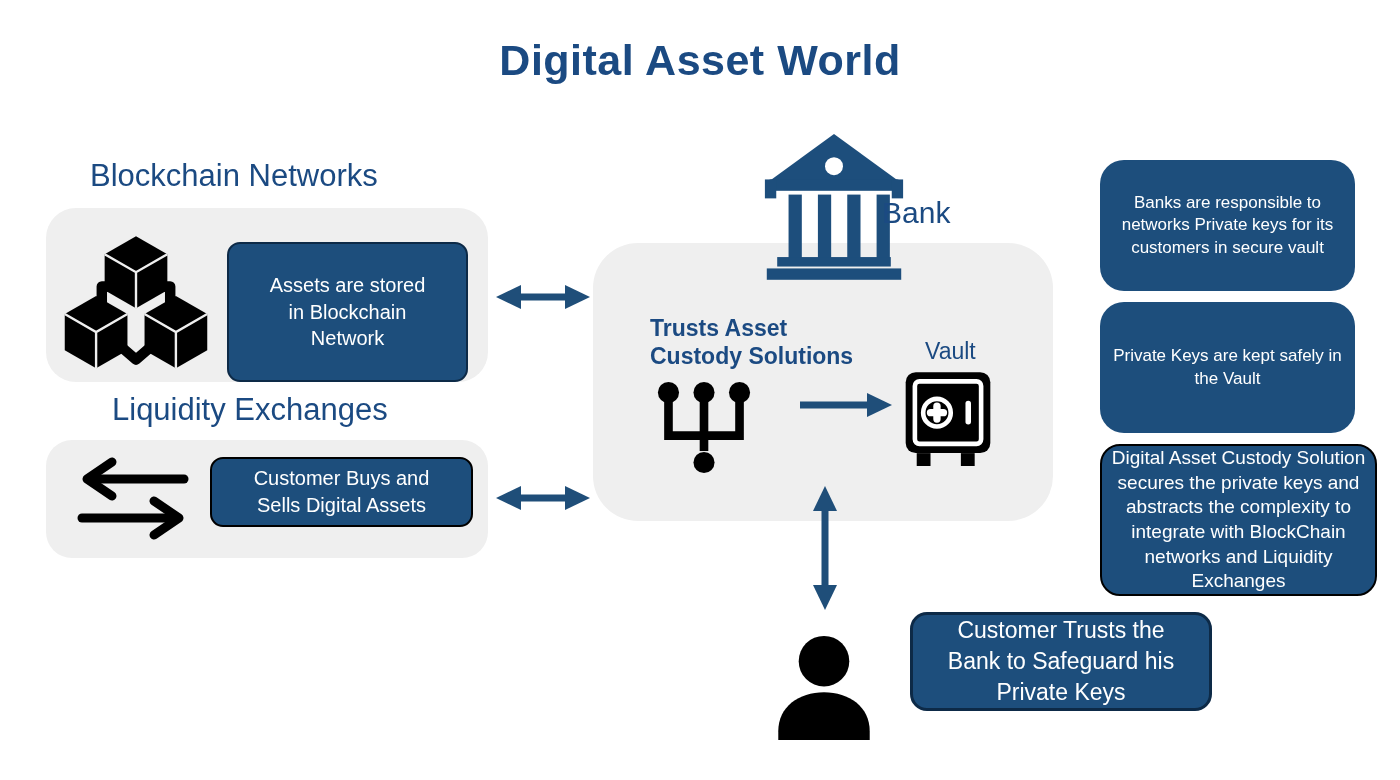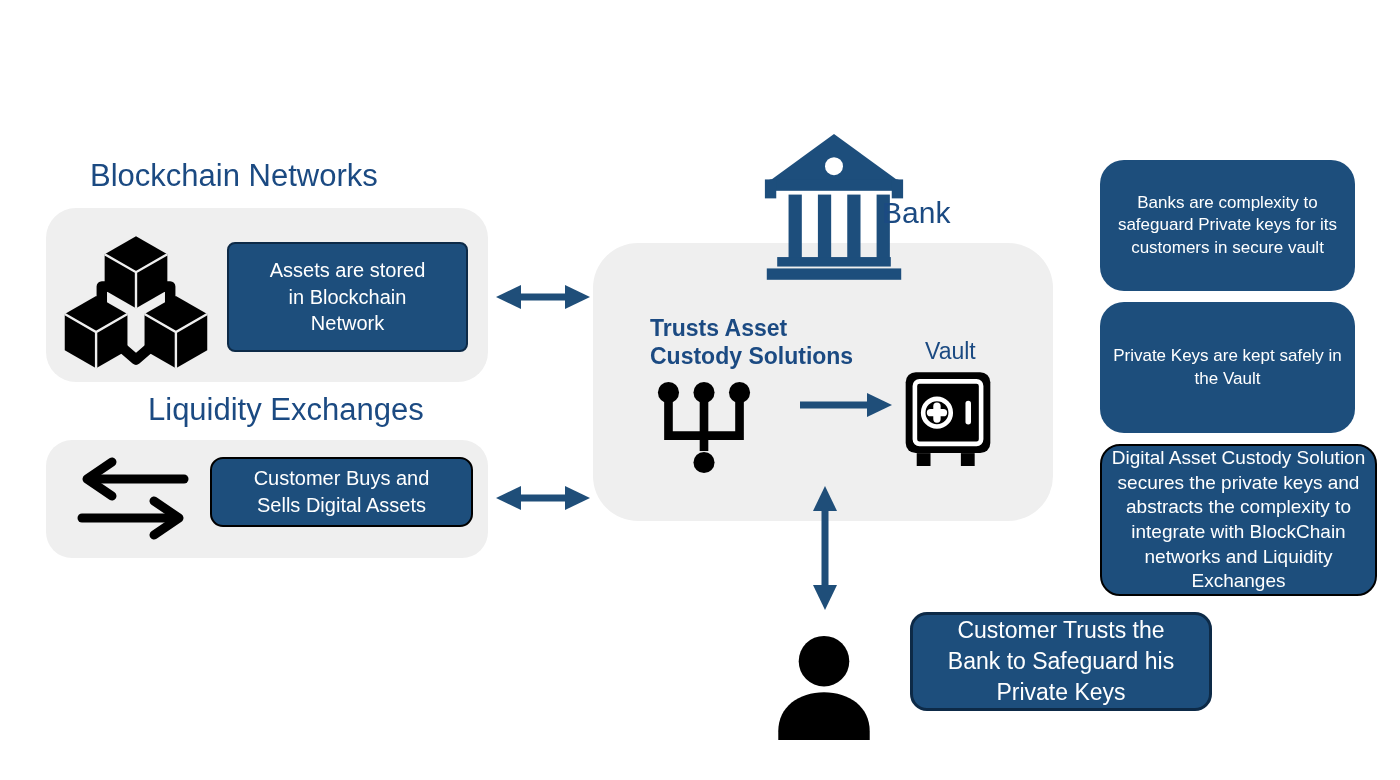--- a/index.html
+++ b/index.html
@@ -21,20 +21,21 @@
     text-align:center;box-sizing:border-box;
   }
   .blue-label{color:#1b4a82;}
   svg{display:block;}
 </style>
 </head>
 <body>
 
 <div class="stage">
 
+  <div class="abs page-title">Digital Asset World</div>
 
   <div class="abs section-heading" style="left:90px;top:158px;">Blockchain Networks</div>
 
   <div class="abs panel" style="left:46px;top:208px;width:442px;height:174px;border-radius:30px;"></div>
 
   <svg class="abs" style="left:60px;top:220px;" width="152" height="152" viewBox="0 0 160 160">
     <g stroke="#000" stroke-width="11" fill="none" stroke-linecap="round" stroke-linejoin="round">
       <path d="M72,70 L44,70 L44,100"></path>
       <path d="M88,70 L116,70 L116,100"></path>
       <path d="M58,128 L80,147 L102,128"></path>
@@ -51,23 +52,23 @@
         <path d="M5,99 L38,118 L71,99 M38,118 L38,156"></path>
       </g>
 
       <polygon points="122,80 155,99 155,137 122,156 89,137 89,99" fill="#000"></polygon>
       <g stroke="#efefef" stroke-width="2.5" fill="none">
         <path d="M89,99 L122,118 L155,99 M122,118 L122,156"></path>
       </g>
     </g>
   </svg>
 
-  <div class="abs note-box" style="left:227px;top:242px;width:241px;height:110px;border-radius:8px;border:2px solid #0d2a47;font-size:20px;line-height:1.33;padding:0 38px;">Assets are stored in Blockchain Network</div>
+  <div class="abs note-box" style="left:227px;top:242px;width:241px;height:140px;border-radius:13px;border:2px solid #0d2a47;font-size:20px;line-height:1.33;padding:0 38px;">Assets are stored in Blockchain Network</div>
 
-  <div class="abs section-heading" style="left:112px;top:392px;margin-left:36px;">Liquidity Exchanges</div>
+  <div class="abs section-heading" style="left:112px;top:392px;">Liquidity Exchanges</div>
 
   <div class="abs panel" style="left:46px;top:440px;width:442px;height:118px;border-radius:26px;"></div>
 
   <svg class="abs" style="left:72px;top:452px;" width="122" height="94" viewBox="0 0 122 94">
     <g stroke="#000" stroke-width="9" fill="none" stroke-linecap="round" stroke-linejoin="round">
       <path d="M112,27 L18,27"></path>
       <path d="M40,10 L15,27 L40,44"></path>
       <path d="M10,66 L104,66"></path>
       <path d="M82,49 L107,66 L82,83"></path>
     </g>
@@ -141,21 +142,21 @@
     <rect x="22" y="11.5" width="50" height="7" fill="#1f4e79"></rect>
     <polygon points="94,15 69,3 69,27" fill="#1f4e79"></polygon>
   </svg>
 
   <svg class="abs" style="left:810px;top:486px;" width="30" height="124" viewBox="0 0 30 124">
     <polygon points="15,0 3,25 27,25" fill="#1f4e79"></polygon>
     <rect x="11.5" y="22" width="7" height="80" fill="#1f4e79"></rect>
     <polygon points="15,124 3,99 27,99" fill="#1f4e79"></polygon>
   </svg>
 
-  <div class="abs note-box" style="left:1100px;top:160px;width:255px;height:131px;border-radius:24px;font-size:17px;line-height:1.3;padding:0 13px;">Banks are complexity to safeguard Private keys for its customers in secure vault</div>
+  <div class="abs note-box" style="left:1100px;top:160px;width:255px;height:131px;border-radius:24px;font-size:17px;line-height:1.3;padding:0 13px;">Banks are responsible to networks Private keys for its customers in secure vault</div>
 
   <div class="abs note-box" style="left:1100px;top:302px;width:255px;height:131px;border-radius:24px;font-size:17px;line-height:1.3;padding:0 13px;">Private Keys are kept safely in the Vault</div>
 
   <div class="abs note-box" style="left:1100px;top:444px;width:277px;height:152px;border-radius:20px;border:2px solid #000000;font-size:19px;line-height:1.3;padding:0 8px;">Digital Asset Custody Solution secures the private keys and abstracts the complexity to integrate with BlockChain networks and Liquidity Exchanges</div>
 
   <svg class="abs" style="left:770px;top:633px;" width="108" height="107" viewBox="0 0 110 110">
     <circle cx="55" cy="29" r="26" fill="#000"></circle>
     <path d="M8,110 L8,101 C8,76 29,61 55,61 C81,61 102,76 102,101 L102,110 Z" fill="#000"></path>
   </svg>
 

